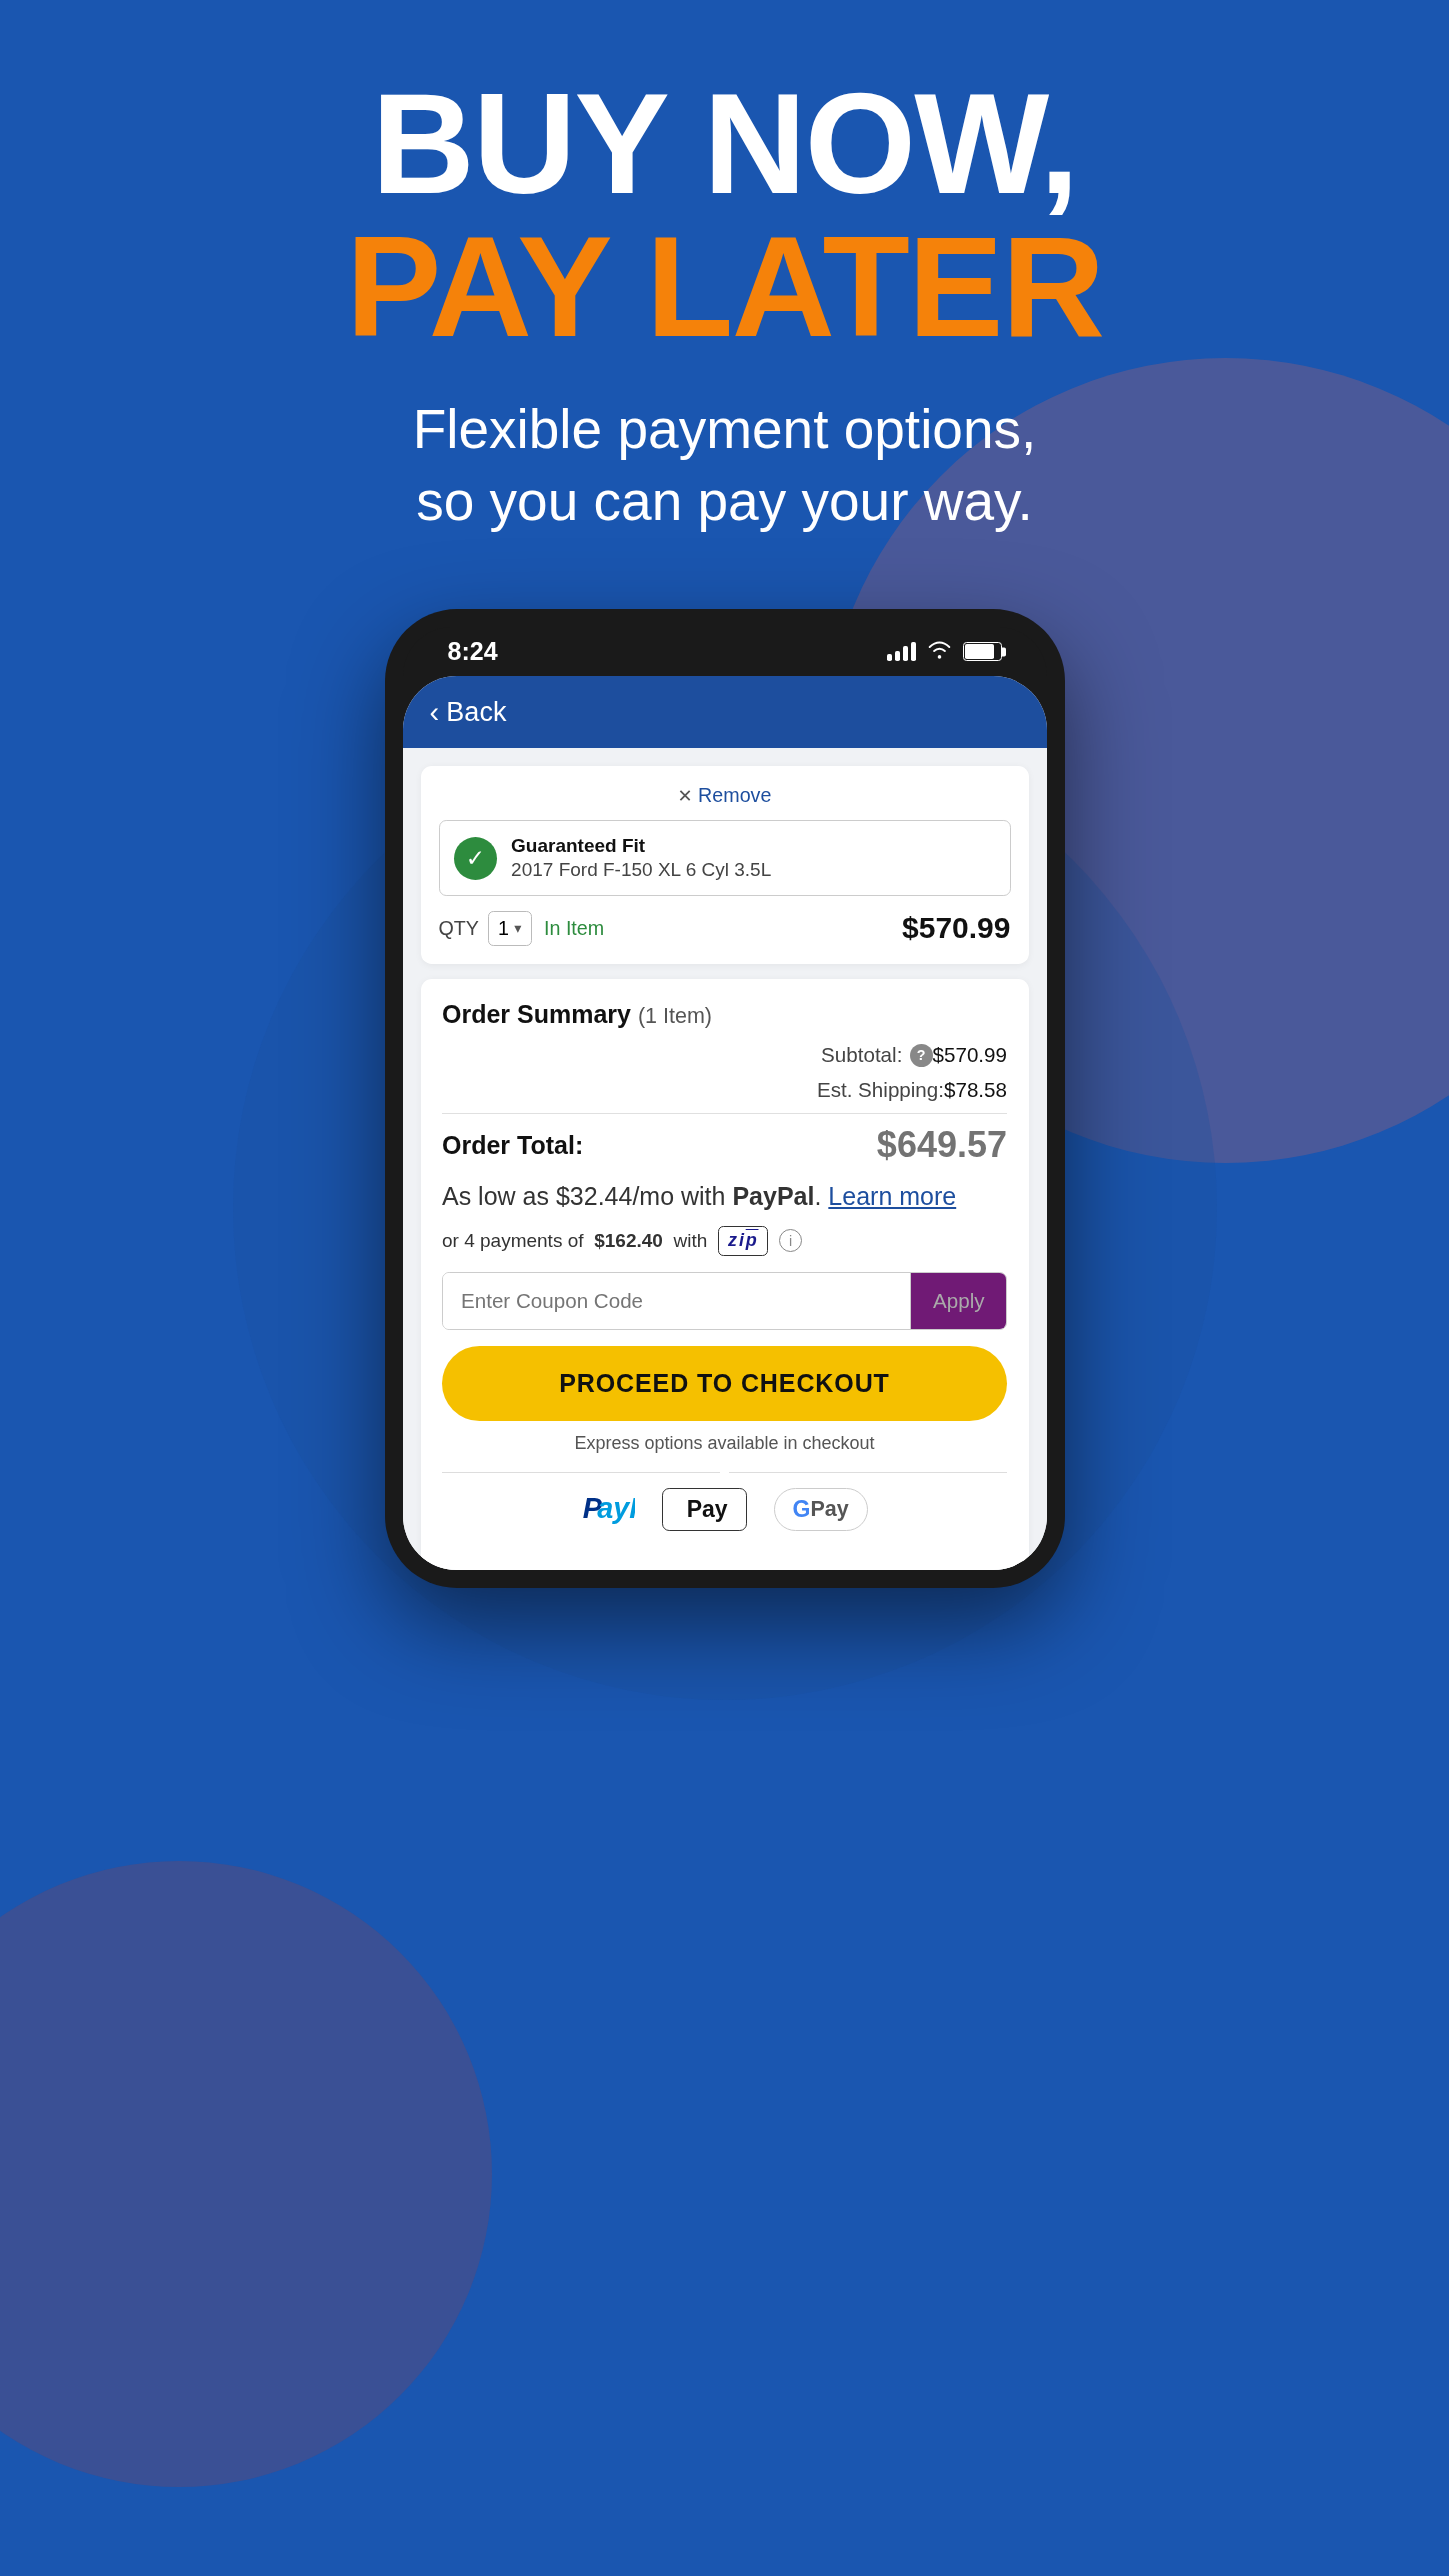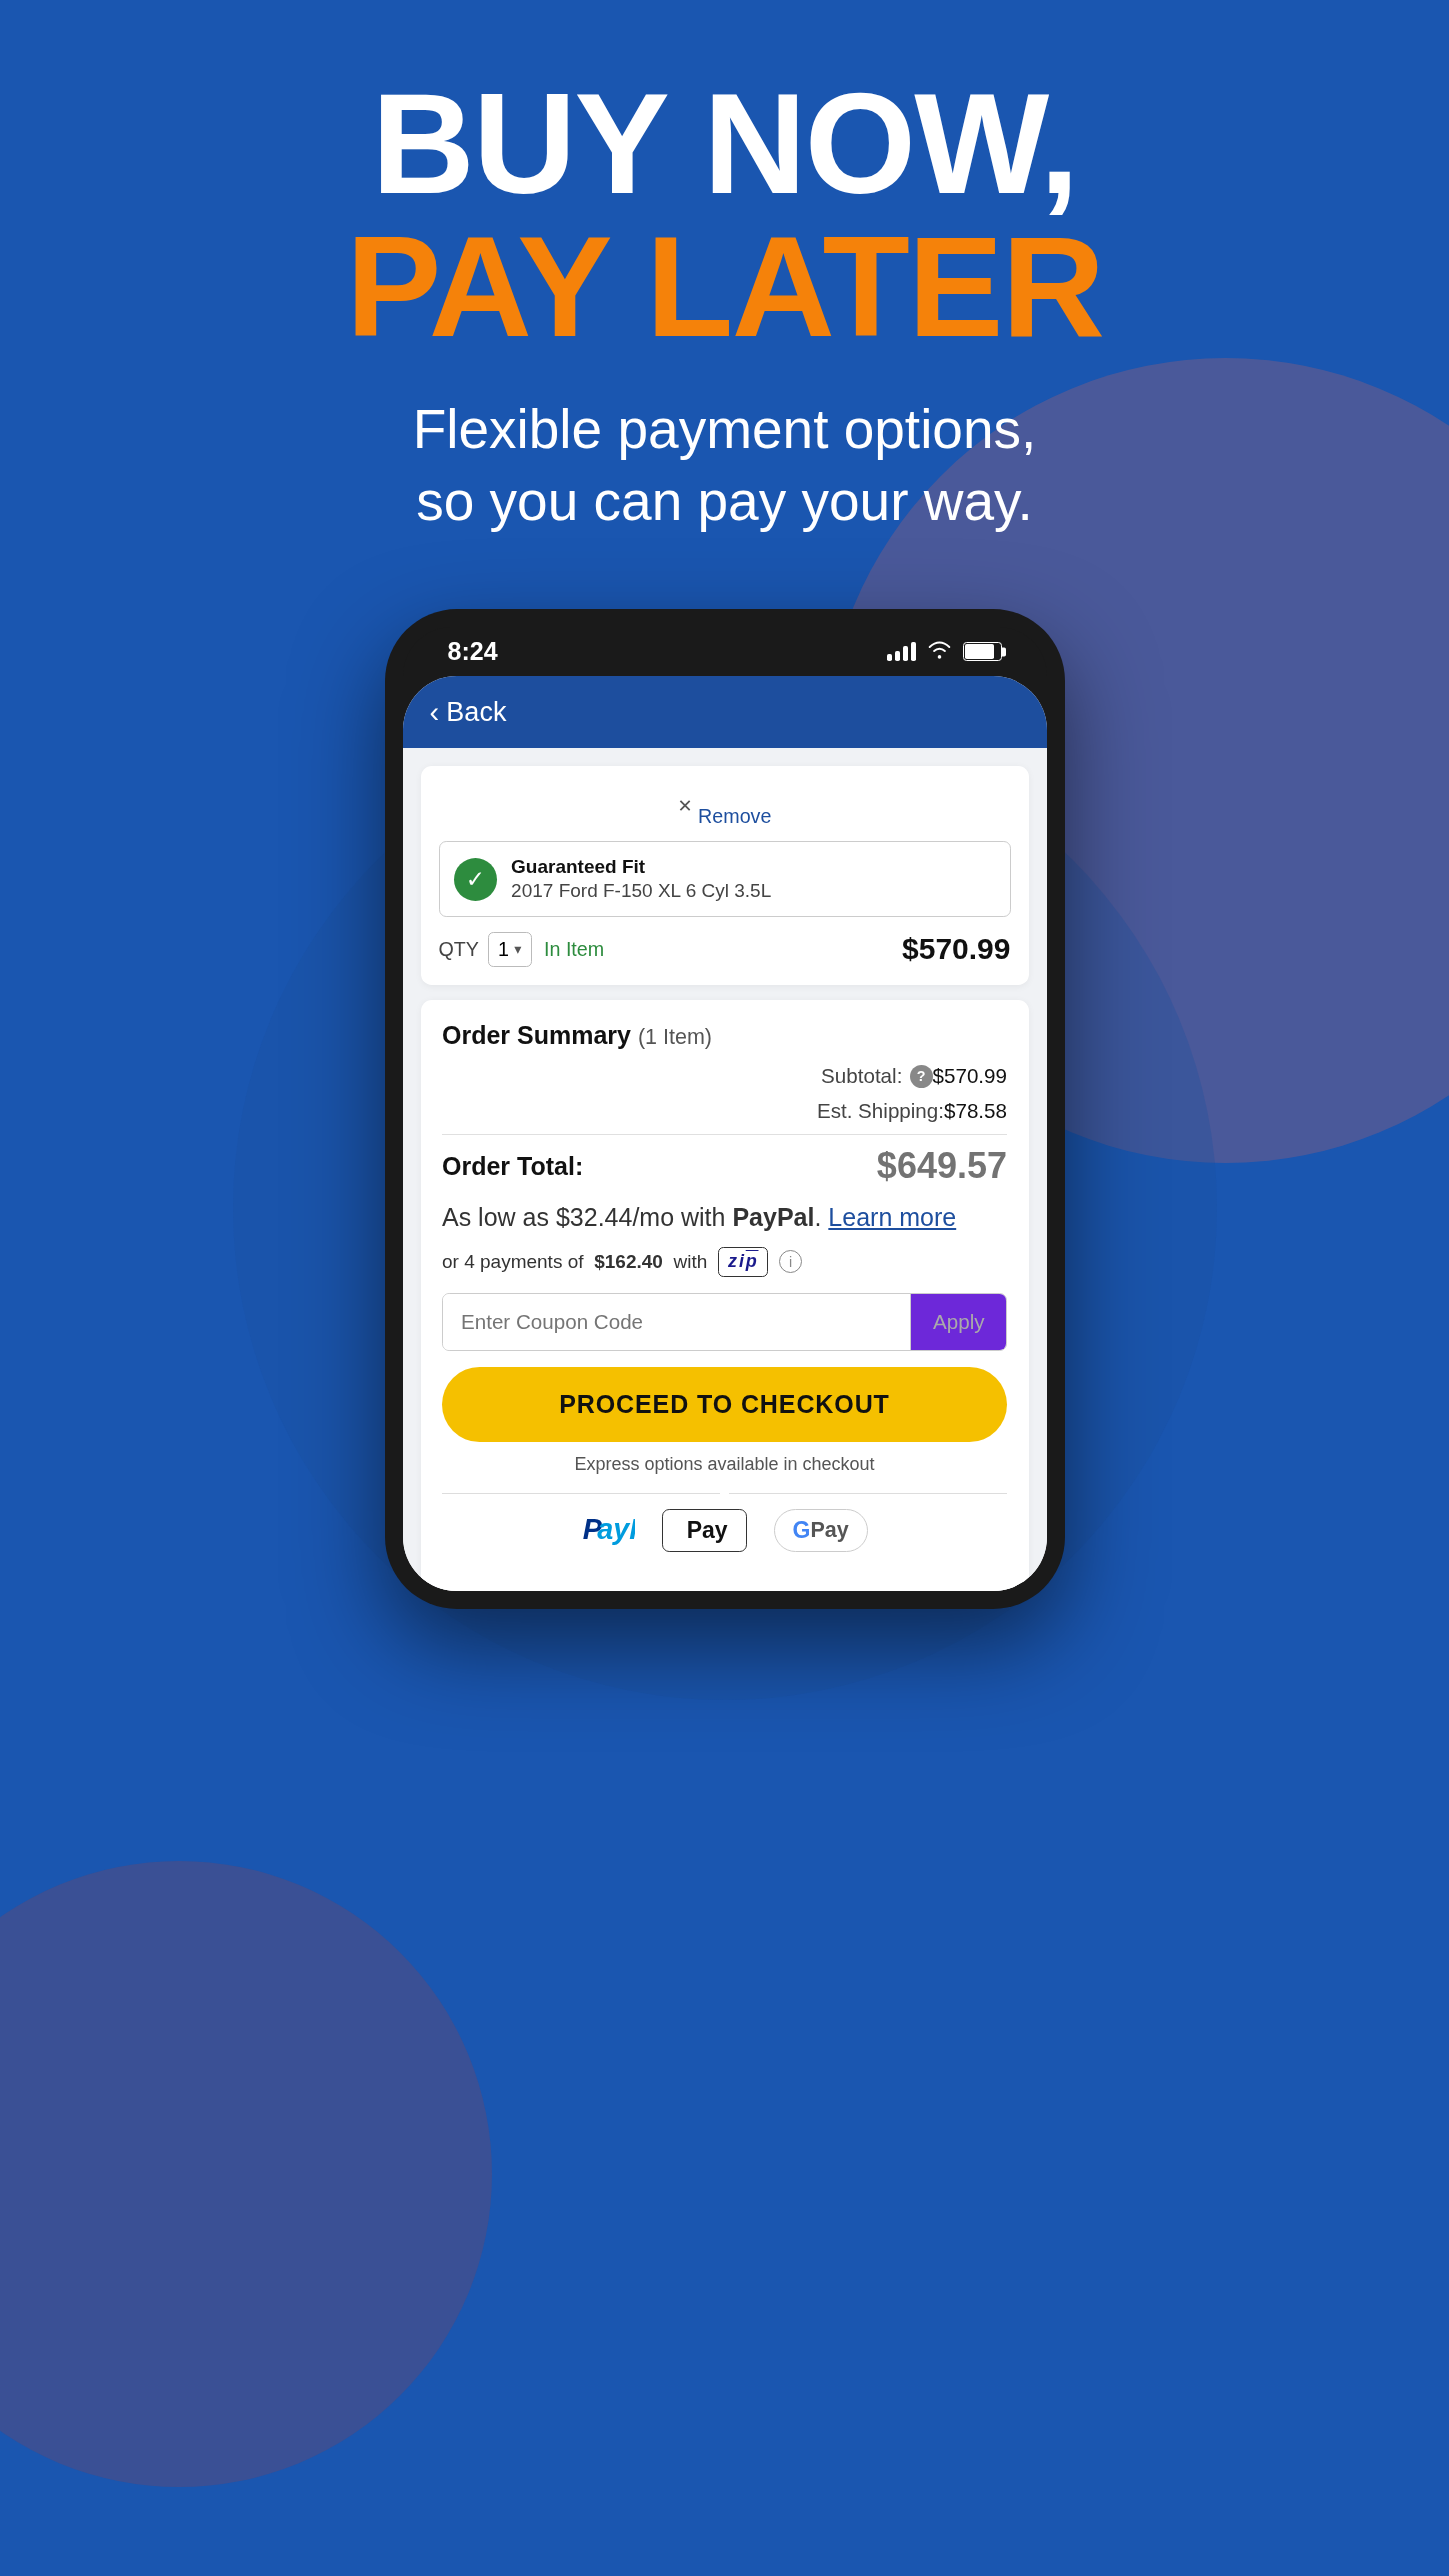--- a/index.html
+++ b/index.html
@@ -400,21 +400,21 @@
       font-size: 20.6px;
       color: #aaa;
       background: #fff;
       border: none;
       outline: none;
     }
     .coupon-apply {
       padding: 16px 21.5px;
       font-size: 20.6px;
       color: #aaa;
-      background: #6d28d9;
+      background: #701a75;
       border: none;
       border-left: 1.3px solid #ccc;
       cursor: pointer;
     }
 
     
     .checkout-btn {
       width: 100%;
       background: #f5c000;
       border: none;
@@ -539,21 +539,21 @@
           <span class="back-chevron">‹</span>
           <span class="back-text">Back</span>
         </div>
       </div>
 
       <div class="screen-content">
 
         <div class="cart-card">
           <div class="remove-row">
             <span class="remove-x">✕</span>
-            <span style="color:#1d4e9e; font-size:19.7px;margin-top:21px;">Remove</span>
+            <span style="color:#1d4e9e; font-size:19.7px;">Remove</span>
           </div>
           <div class="guaranteed-fit-box">
             <div class="green-check">
               <span class="green-check-mark">✓</span>
             </div>
             <div class="fit-info">
               <div class="fit-title">Guaranteed Fit</div>
               <div class="fit-vehicle">2017 Ford F-150 XL 6 Cyl 3.5L</div>
             </div>
           </div>

